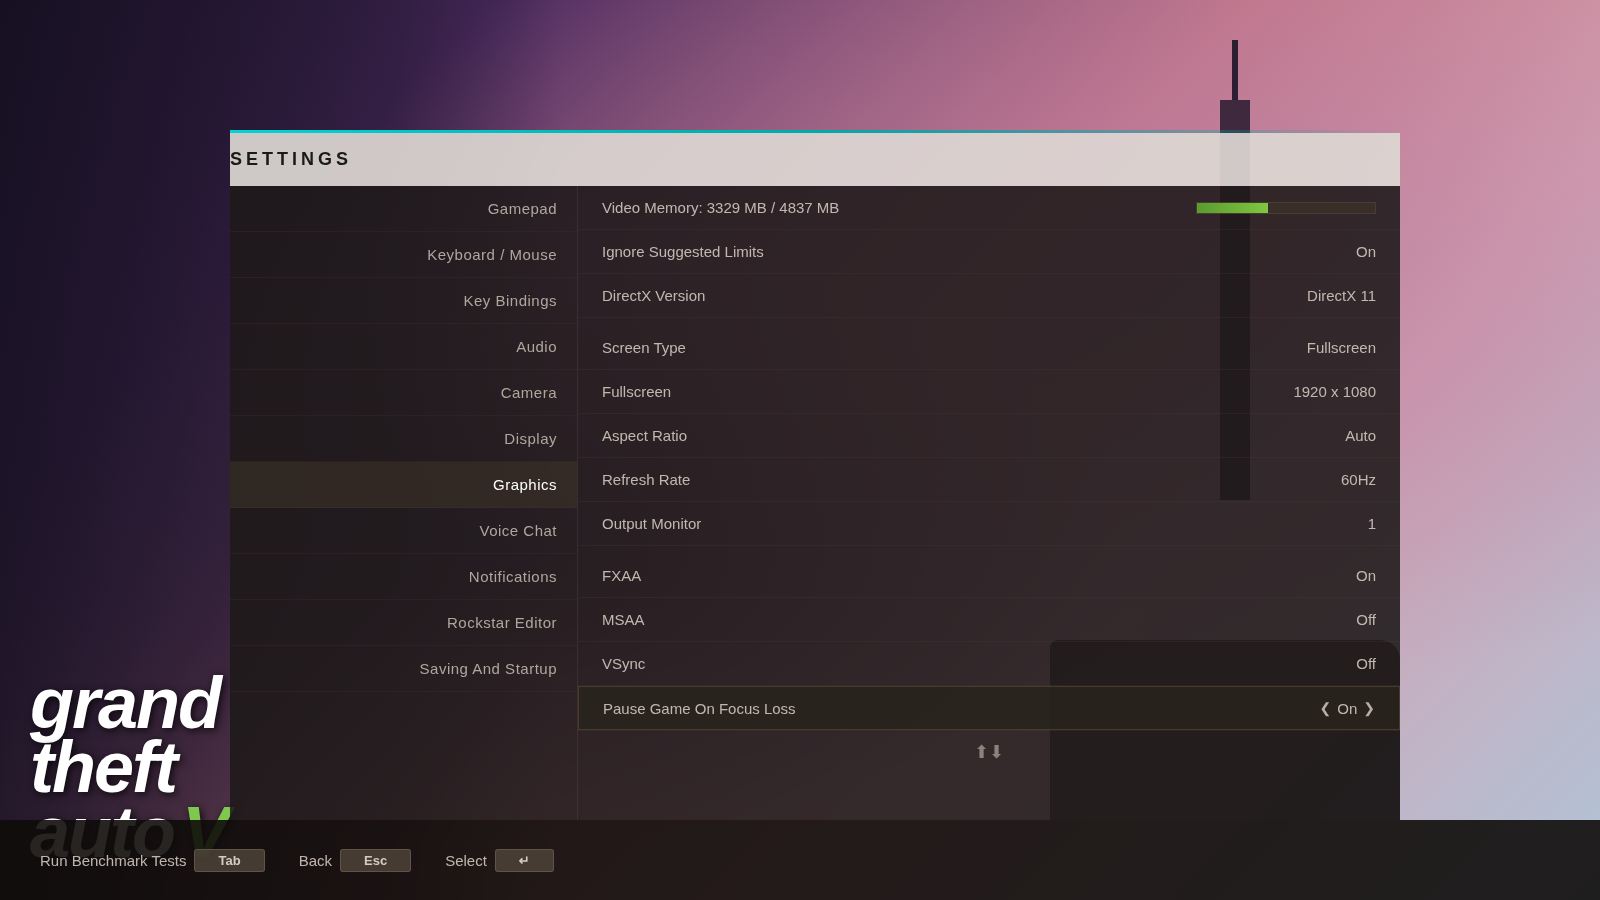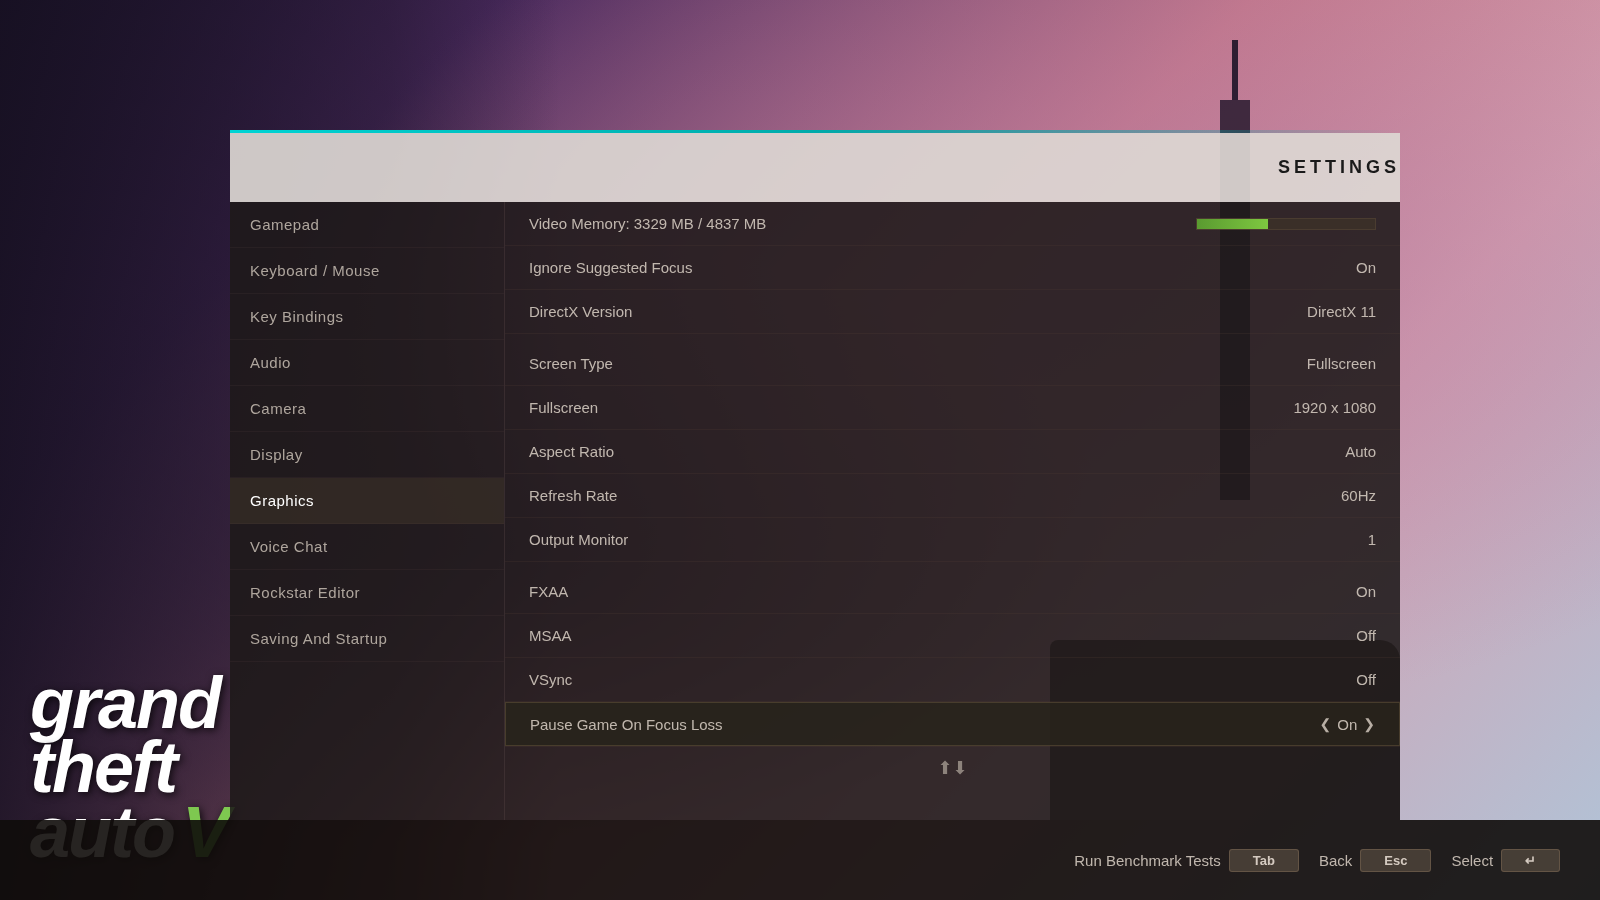--- a/index.html
+++ b/index.html
@@ -122,39 +122,40 @@
 
     
     .top-line {
       height: 3px;
       background: linear-gradient(to right, #00d4d4, #00aaaa, transparent);
       margin-bottom: 0;
     }
 
     .settings-header {
       background: rgba(220, 215, 210, 0.92);
-      text-align: right;
-      padding: 24px 0;
+      text-align: left;
+      padding: 16px 0;
       font-size: 18px;
       font-weight: bold;
       letter-spacing: 4px;
       color: #1a1a1a;
     }
 
     .settings-body {
       display: flex;
       flex: 1;
       background: rgba(30, 25, 25, 0.88);
     }
 
     
     .sidebar {
-      width: 275px;
+      width: 348px;
       flex-shrink: 0;
       border-right: 1px solid rgba(100,80,80,0.3);
+      text-align: right;
     }
 
     .sidebar-item {
       padding: 14px 20px;
       color: rgba(200, 190, 180, 0.85);
       font-size: 15px;
       cursor: pointer;
       border-bottom: 1px solid rgba(80,60,60,0.2);
       letter-spacing: 0.5px;
     }
@@ -263,23 +264,22 @@
     .bottom-bar {
       position: absolute;
       bottom: 0;
       left: 0;
       right: 0;
       height: 80px;
       background: rgba(15, 12, 10, 0.9);
       z-index: 30;
       display: flex;
       align-items: center;
-      justify-content: flex-end;
       padding: 0 40px;
-      gap: 20px;
+      gap: 34px;
     }
 
     .bottom-action {
       display: flex;
       align-items: center;
       gap: 8px;
       color: rgba(200, 190, 180, 0.9);
       font-size: 15px;
     }
 
@@ -344,38 +344,41 @@
       <div class="sidebar-item">
         <span>Display</span>
       </div>
       <div class="sidebar-item active">
         <span>Graphics</span>
       </div>
       <div class="sidebar-item">
         <span>Voice Chat</span>
       </div>
       <div class="sidebar-item">
+        <span>Notifications</span>
+      </div>
+      <div class="sidebar-item">
         <span>Rockstar Editor</span>
       </div>
       <div class="sidebar-item">
         <span>Saving And Startup</span>
       </div>
     </div>
 
     <div class="content-area">
 
       <div class="memory-row">
         <span class="memory-label">Video Memory: 3329 MB / 4837 MB</span>
         <div class="memory-bar-container">
           <div class="memory-bar-fill" style="width: 40%;"></div>
         </div>
       </div>
 
       <div class="settings-row">
-        <span class="row-label">Ignore Suggested Focus</span>
+        <span class="row-label">Ignore Suggested Limits</span>
         <span class="row-value">On</span>
       </div>
 
       <div class="settings-row">
         <span class="row-label">DirectX Version</span>
         <span class="row-value">DirectX 11</span>
       </div>
 
       <div class="settings-row section-gap">
         <span class="row-label">Screen Type</span>

